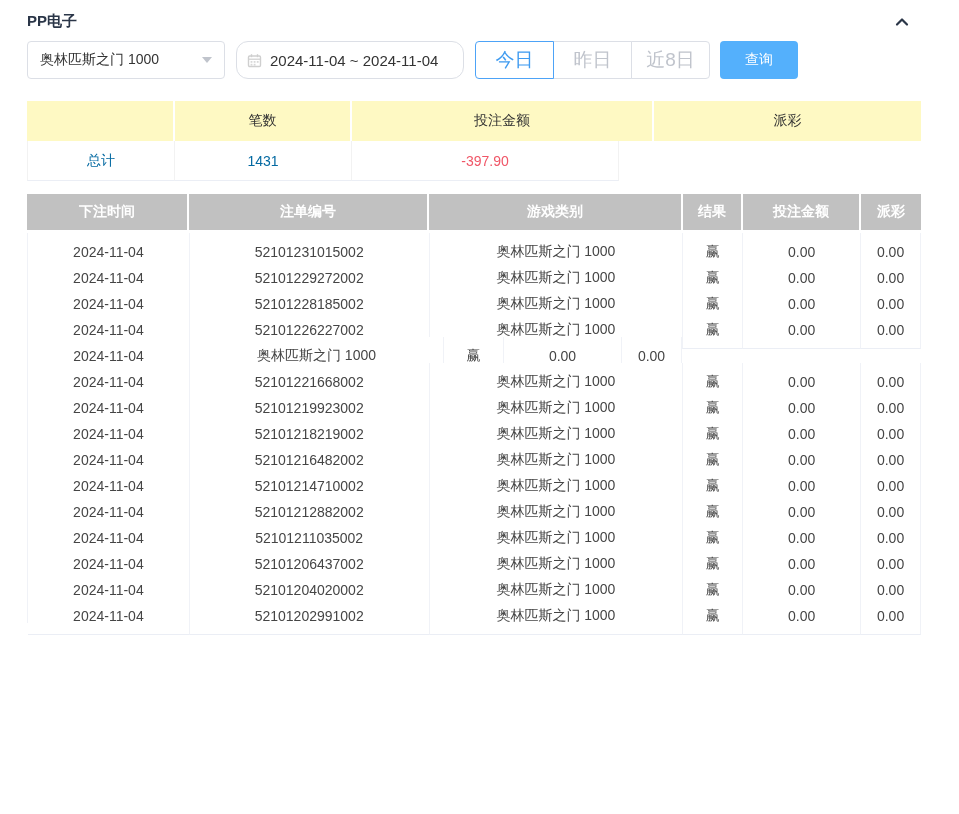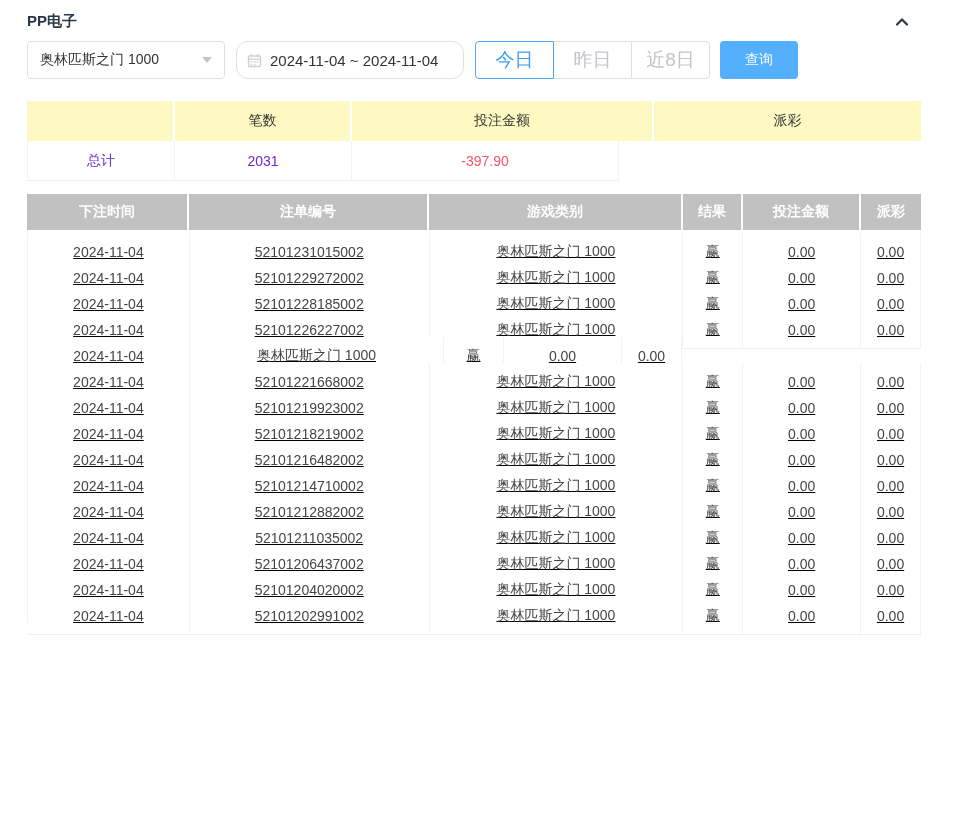--- a/index.html
+++ b/index.html
@@ -36,34 +36,34 @@
   .query-btn { width:78px; height:38px; margin-left:10px; background:#54b0fc;
                color:#fff; border:none; border-radius:4px; font-size:14px;
                cursor:pointer; font-family:inherit; }
 
   
   .summary { margin-top:22px; width:894px; font-size:14px; }
   .sum-head, .sum-body { display:flex; }
   .scell { height:40px; display:flex; align-items:center; justify-content:center; }
   .sum-head .scell { background:#fef9c3; color:#333; border-right:2px solid #fff; }
   .sum-head .scell:last-child { border-right:none; }
-  .sum-body .scell { background:#fff; color:#6d28d9; border-right:1px solid #f2f2f2;
+  .sum-body .scell { background:#fff; color:#0369a1; border-right:1px solid #f2f2f2;
                      border-bottom:1px solid #ebeef5; }
   .sum-body .scell:first-child { border-left:1px solid #f2f2f2; }
   .s0 { width:148px; } .s1 { width:177px; } .s2 { width:302px; } .s3 { width:267px; }
   .red { color:#f05667 !important; }
 
   
   .bet-table { margin-top:13px; width:894px; font-size:14px; }
   .thead { display:flex; height:39px; }
   .hcell { background:#c1c1c1; color:#fff; font-weight:bold; height:36px;
            display:flex; align-items:center; justify-content:center;
            border-right:2px solid #fff; }
   .hcell:last-child { border-right:none; }
-  .trow { display:flex; height:26px; border-left:1px solid #f0f2f7;text-decoration:underline; }
+  .trow { display:flex; height:26px; border-left:1px solid #f0f2f7; }
   .tcell { height:38px; display:flex; align-items:center; justify-content:center;
            color:#454545; border-right:1px solid #f0f2f7;
            border-bottom:1px solid #ebeef5; background:#fff; }
   .c0 { width:162px; } .c1 { width:240px; } .c2 { width:254px; }
   .c3 { width:60px; }  .c4 { width:118px; } .c5 { width:60px; }
   
   .thead .c0 { width:162px; } .thead .c1 { width:240px; } .thead .c2 { width:254px; }
   .thead .c3 { width:60px; }  .thead .c4 { width:118px; } .thead .c5 { width:60px; }
 </style>
 </head>
@@ -112,21 +112,21 @@
 
   <div class="summary">
     <div class="sum-head">
       <div class="scell s0"></div>
       <div class="scell s1">笔数</div>
       <div class="scell s2">投注金额</div>
       <div class="scell s3">派彩</div>
     </div>
     <div class="sum-body">
       <div class="scell s0">总计</div>
-      <div class="scell s1">2031</div>
+      <div class="scell s1">1431</div>
       <div class="scell s3 red">-397.90</div>
     </div>
   </div>
 
   <div class="bet-table">
     <div class="thead">
       <div class="hcell c0">下注时间</div>
       <div class="hcell c1">注单编号</div>
       <div class="hcell c2">游戏类别</div>
       <div class="hcell c3">结果</div>

